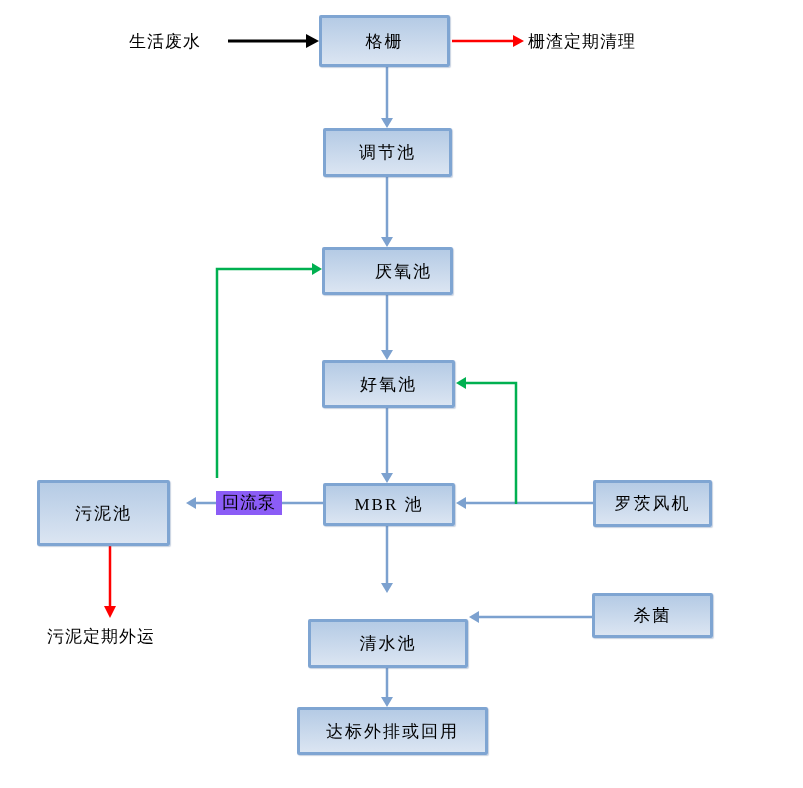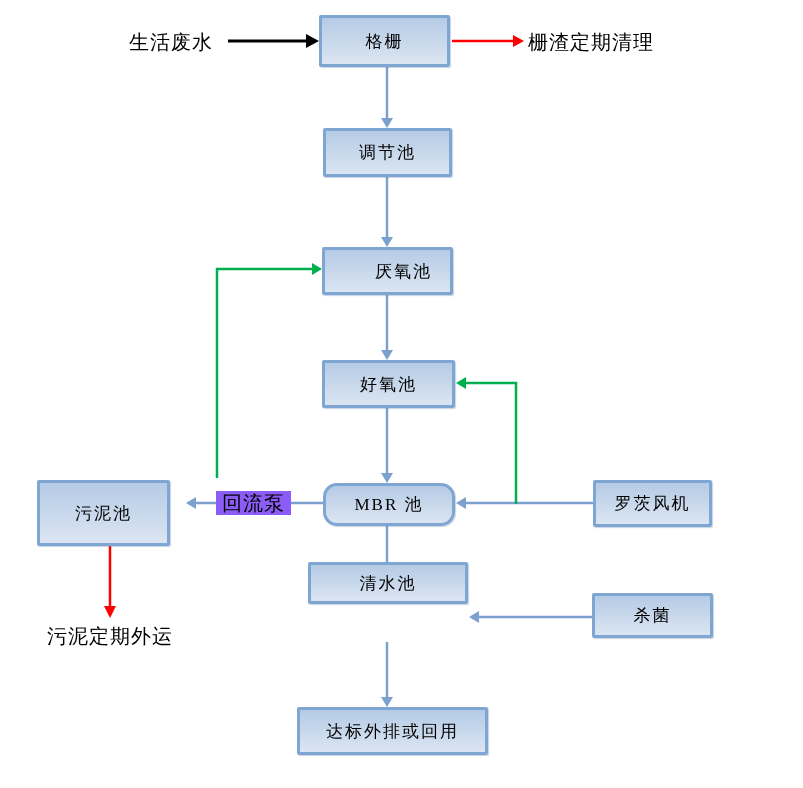--- a/index.html
+++ b/index.html
@@ -17,21 +17,21 @@
   .input line{stroke:var(--input-arrow,#000000);stroke-width:3;}
   .input polygon{fill:var(--input-arrow,#000000);}
   .node{
     position:absolute;z-index:3;display:flex;align-items:center;justify-content:center;
     background:linear-gradient(180deg,var(--box-fill-top,#b5cbe5) 0%,var(--box-fill-bottom,#dbe5f2) 100%);
     border:3px solid var(--box-border,#7fa5d2);border-radius:2px;
     box-shadow:1px 1px 1px rgba(100,130,170,.35);
     font-size:17px;letter-spacing:2px;box-sizing:border-box;white-space:nowrap;
   }
   .label{
-    position:absolute;z-index:2;font-size:20px;letter-spacing:1px;
+    position:absolute;z-index:2;font-size:17px;letter-spacing:1px;
     white-space:nowrap;line-height:22px;
   }
   .label.on-line{background:#8b5cf6;padding:0 6px;text-align:center;line-height:24px;}
 </style>
 </head>
 <body>
 
 <div class="canvas">
 
   <svg class="wires" width="803" height="788" viewBox="0 0 803 788">
@@ -95,24 +95,24 @@
     <g class="return">
       <polyline points="516,504 516,383 466,383"></polyline>
       <polygon points="456,383 466,377 466,389"></polygon>
     </g>
   </svg>
 
   <div class="node" style="left:319px;top:15px;width:131px;height:52px;">格栅</div>
   <div class="node" style="left:323px;top:128px;width:129px;height:49px;">调节池</div>
   <div class="node" style="left:322px;top:247px;width:131px;height:48px;padding-left:32px;">厌氧池</div>
   <div class="node" style="left:322px;top:360px;width:133px;height:48px;text-align:center;">好氧池</div>
-  <div class="node" style="left:323px;top:483px;width:132px;height:43px;border-radius:14px;">MBR 池</div>
+  <div class="node" style="left:323px;top:483px;width:132px;height:43px;">MBR 池</div>
   <div class="node" style="left:37px;top:480px;width:133px;height:66px;">污泥池</div>
   <div class="node" style="left:593px;top:480px;width:119px;height:47px;">罗茨风机</div>
-  <div class="node" style="left:308px;top:562px;width:160px;height:42px;">清水池</div>
+  <div class="node" style="left:308px;top:619px;width:160px;height:49px;">清水池</div>
   <div class="node" style="left:592px;top:593px;width:121px;height:45px;">杀菌</div>
   <div class="node" style="left:297px;top:707px;width:191px;height:48px;">达标外排或回用</div>
 
   <div class="label" style="left:129px;top:31px;">生活废水</div>
   <div class="label" style="left:528px;top:31px;">栅渣定期清理</div>
   <div class="label on-line" style="left:216px;top:491px;">回流泵</div>
   <div class="label" style="left:47px;top:627px;font-family:Liberation Mono, monospace;">污泥定期外运</div>
 
 </div>
 

